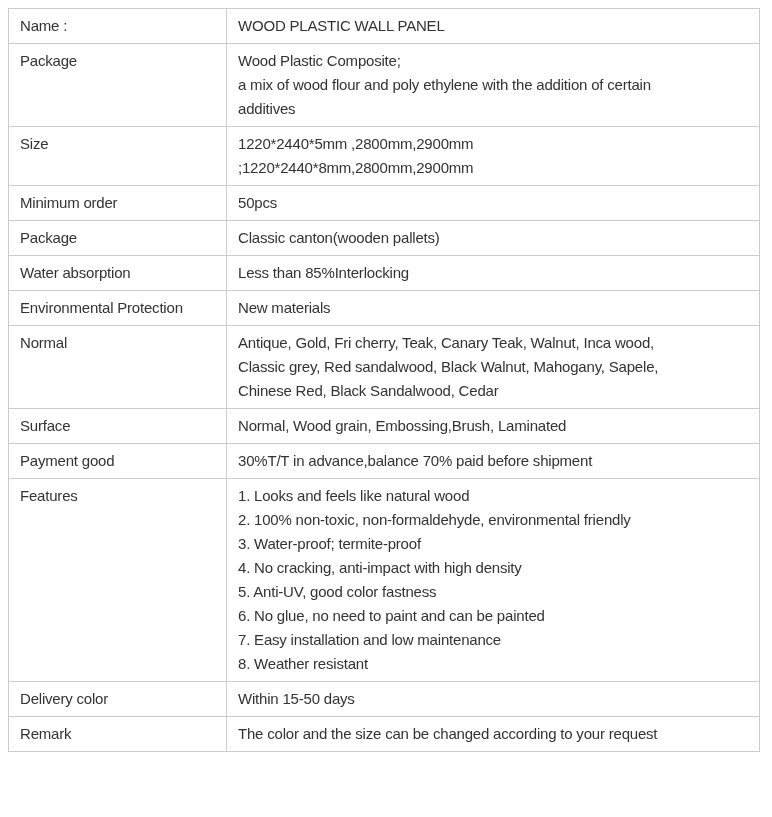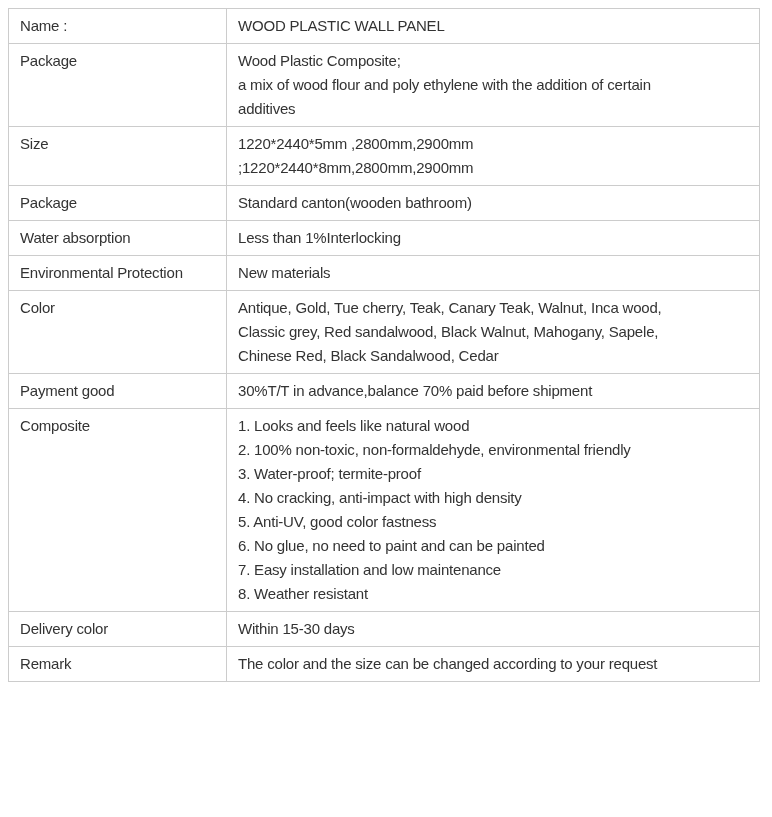--- a/index.html
+++ b/index.html
@@ -54,55 +54,63 @@
         <td class="value-cell">Wood Plastic Composite;
 a mix of wood flour and poly ethylene with the addition of certain
 additives</td>
       </tr>
       <tr>
         <td class="label-cell">Size</td>
         <td class="value-cell">1220*2440*5mm ,2800mm,2900mm
 ;1220*2440*8mm,2800mm,2900mm</td>
       </tr>
       <tr>
+        <td class="label-cell">Minimum order</td>
+        <td class="value-cell">50pcs</td>
+      </tr>
+      <tr>
         <td class="label-cell">Package</td>
-        <td class="value-cell">Standard canton(wooden bathroom)</td>
+        <td class="value-cell">Classic canton(wooden pallets)</td>
       </tr>
       <tr>
         <td class="label-cell">Water absorption</td>
-        <td class="value-cell">Less than 1%Interlocking</td>
+        <td class="value-cell">Less than 85%Interlocking</td>
       </tr>
       <tr>
         <td class="label-cell">Environmental Protection</td>
         <td class="value-cell">New materials</td>
       </tr>
       <tr>
-        <td class="label-cell">Color</td>
-        <td class="value-cell">Antique, Gold, Tue cherry, Teak, Canary Teak, Walnut, Inca wood,
+        <td class="label-cell">Normal</td>
+        <td class="value-cell">Antique, Gold, Fri cherry, Teak, Canary Teak, Walnut, Inca wood,
 Classic grey, Red sandalwood, Black Walnut, Mahogany, Sapele,
 Chinese Red, Black Sandalwood, Cedar</td>
+      </tr>
+      <tr>
+        <td class="label-cell">Surface</td>
+        <td class="value-cell">Normal, Wood grain, Embossing,Brush, Laminated</td>
       </tr>
       <tr>
         <td class="label-cell">Payment good</td>
         <td class="value-cell">30%T/T in advance,balance 70% paid before shipment</td>
       </tr>
       <tr>
-        <td class="label-cell">Composite</td>
+        <td class="label-cell">Features</td>
         <td class="value-cell">1. Looks and feels like natural wood
 2. 100% non-toxic, non-formaldehyde, environmental friendly
 3. Water-proof; termite-proof
 4. No cracking, anti-impact with high density
 5. Anti-UV, good color fastness
 6. No glue, no need to paint and can be painted
 7. Easy installation and low maintenance
 8. Weather resistant</td>
       </tr>
       <tr>
         <td class="label-cell">Delivery color</td>
-        <td class="value-cell">Within 15-30 days</td>
+        <td class="value-cell">Within 15-50 days</td>
       </tr>
       <tr>
         <td class="label-cell">Remark</td>
         <td class="value-cell">The color and the size can be changed according to your request</td>
       </tr>
     </tbody>
   </table>
 </div>
 
 </body></html>

